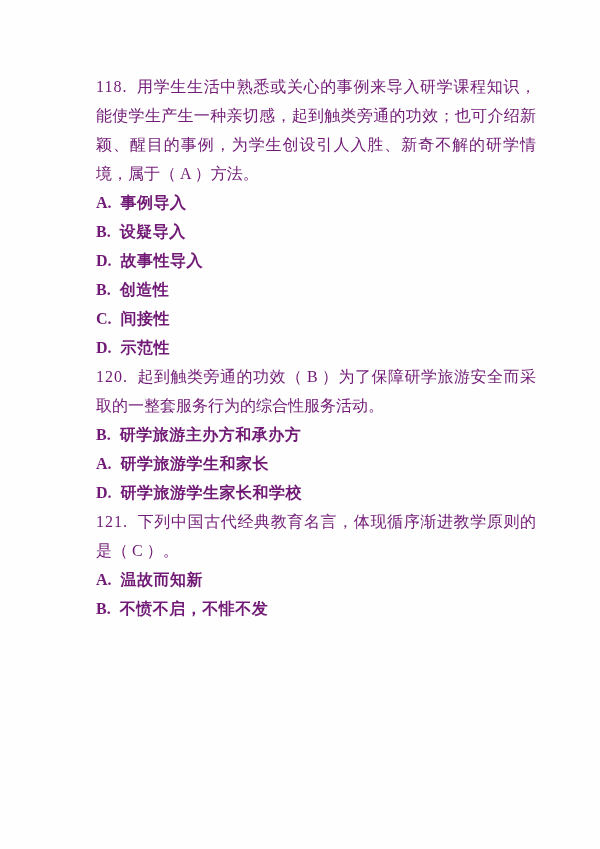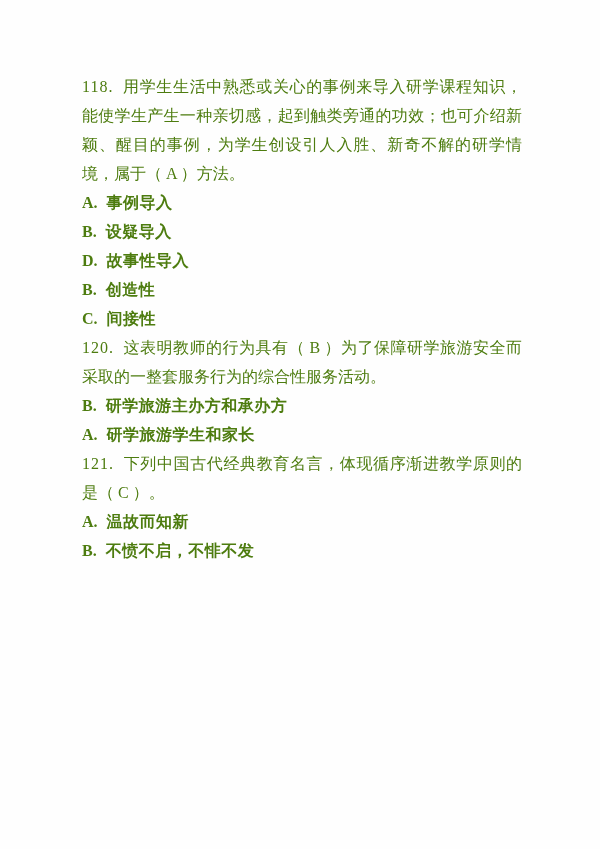--- a/index.html
+++ b/index.html
@@ -10,24 +10,24 @@
   .page {
     position: relative;
     width: 600px;
     height: 849px;
     background: #fefefe;
     overflow: hidden;
     font-family: "Liberation Serif", serif;
   }
   .content {
     position: absolute;
-    left: 82px;
+    left: 96px;
     top: 72px;
     width: 440px;
-    color: #4d7c0f;
+    color: #701a75;
     font-size: 16px;
     line-height: 29px;
   }
   .question { margin: 0; }
   .stem {
     margin: 0;
     text-align: justify;
     text-justify: inter-character;
   }
   .qnum {
@@ -57,28 +57,30 @@
         <div class="option"><span class="opt-label">A.</span><span>事例导入</span></div>
         <div class="option"><span class="opt-label">B.</span><span>设疑导入</span></div>
         <div class="option"><span class="opt-label">D.</span><span>故事性导入</span></div>
       </div>
     </div>
 
     <div class="question">
       <div class="options">
         <div class="option"><span class="opt-label">B.</span><span>创造性</span></div>
         <div class="option"><span class="opt-label">C.</span><span>间接性</span></div>
+        <div class="option"><span class="opt-label">D.</span><span>示范性</span></div>
       </div>
     </div>
 
     <div class="question">
-      <p class="stem"><span class="qnum">120.</span><span>这表明教师的行为具有（ B ）为了保障研学旅游安全而采取的一整套服务行为的综合性服务活动。</span></p>
+      <p class="stem"><span class="qnum">120.</span><span>起到触类旁通的功效（ B ）为了保障研学旅游安全而采取的一整套服务行为的综合性服务活动。</span></p>
       <div class="options">
         <div class="option"><span class="opt-label">B.</span><span>研学旅游主办方和承办方</span></div>
         <div class="option"><span class="opt-label">A.</span><span>研学旅游学生和家长</span></div>
+        <div class="option"><span class="opt-label">D.</span><span>研学旅游学生家长和学校</span></div>
       </div>
     </div>
 
     <div class="question">
       <p class="stem"><span class="qnum">121.</span><span>下列中国古代经典教育名言，体现循序渐进教学原则的是（ C ）。</span></p>
       <div class="options">
         <div class="option"><span class="opt-label">A.</span><span>温故而知新</span></div>
         <div class="option"><span class="opt-label">B.</span><span>不愤不启，不悱不发</span></div>
       </div>
     </div>

